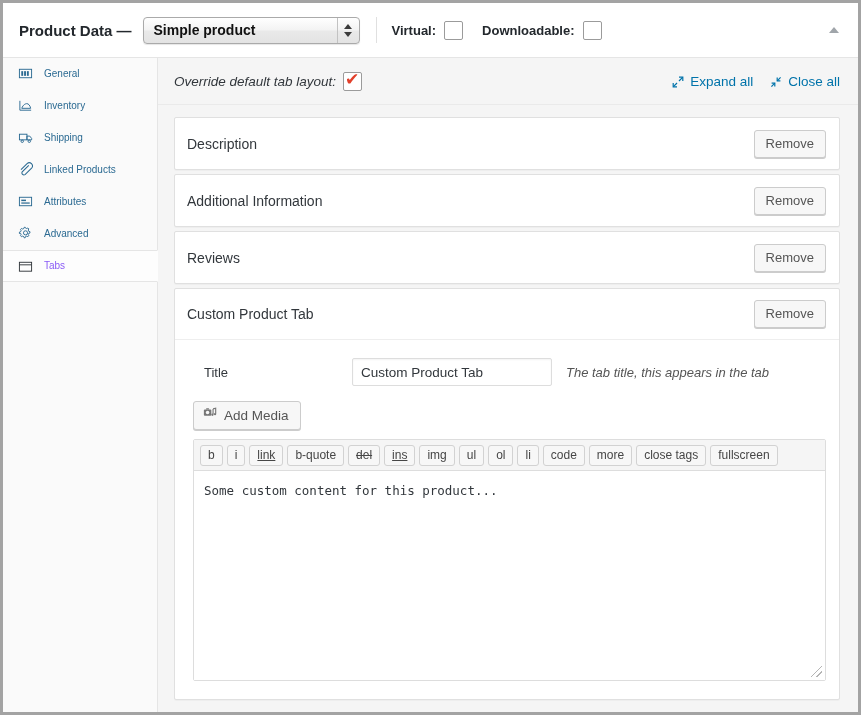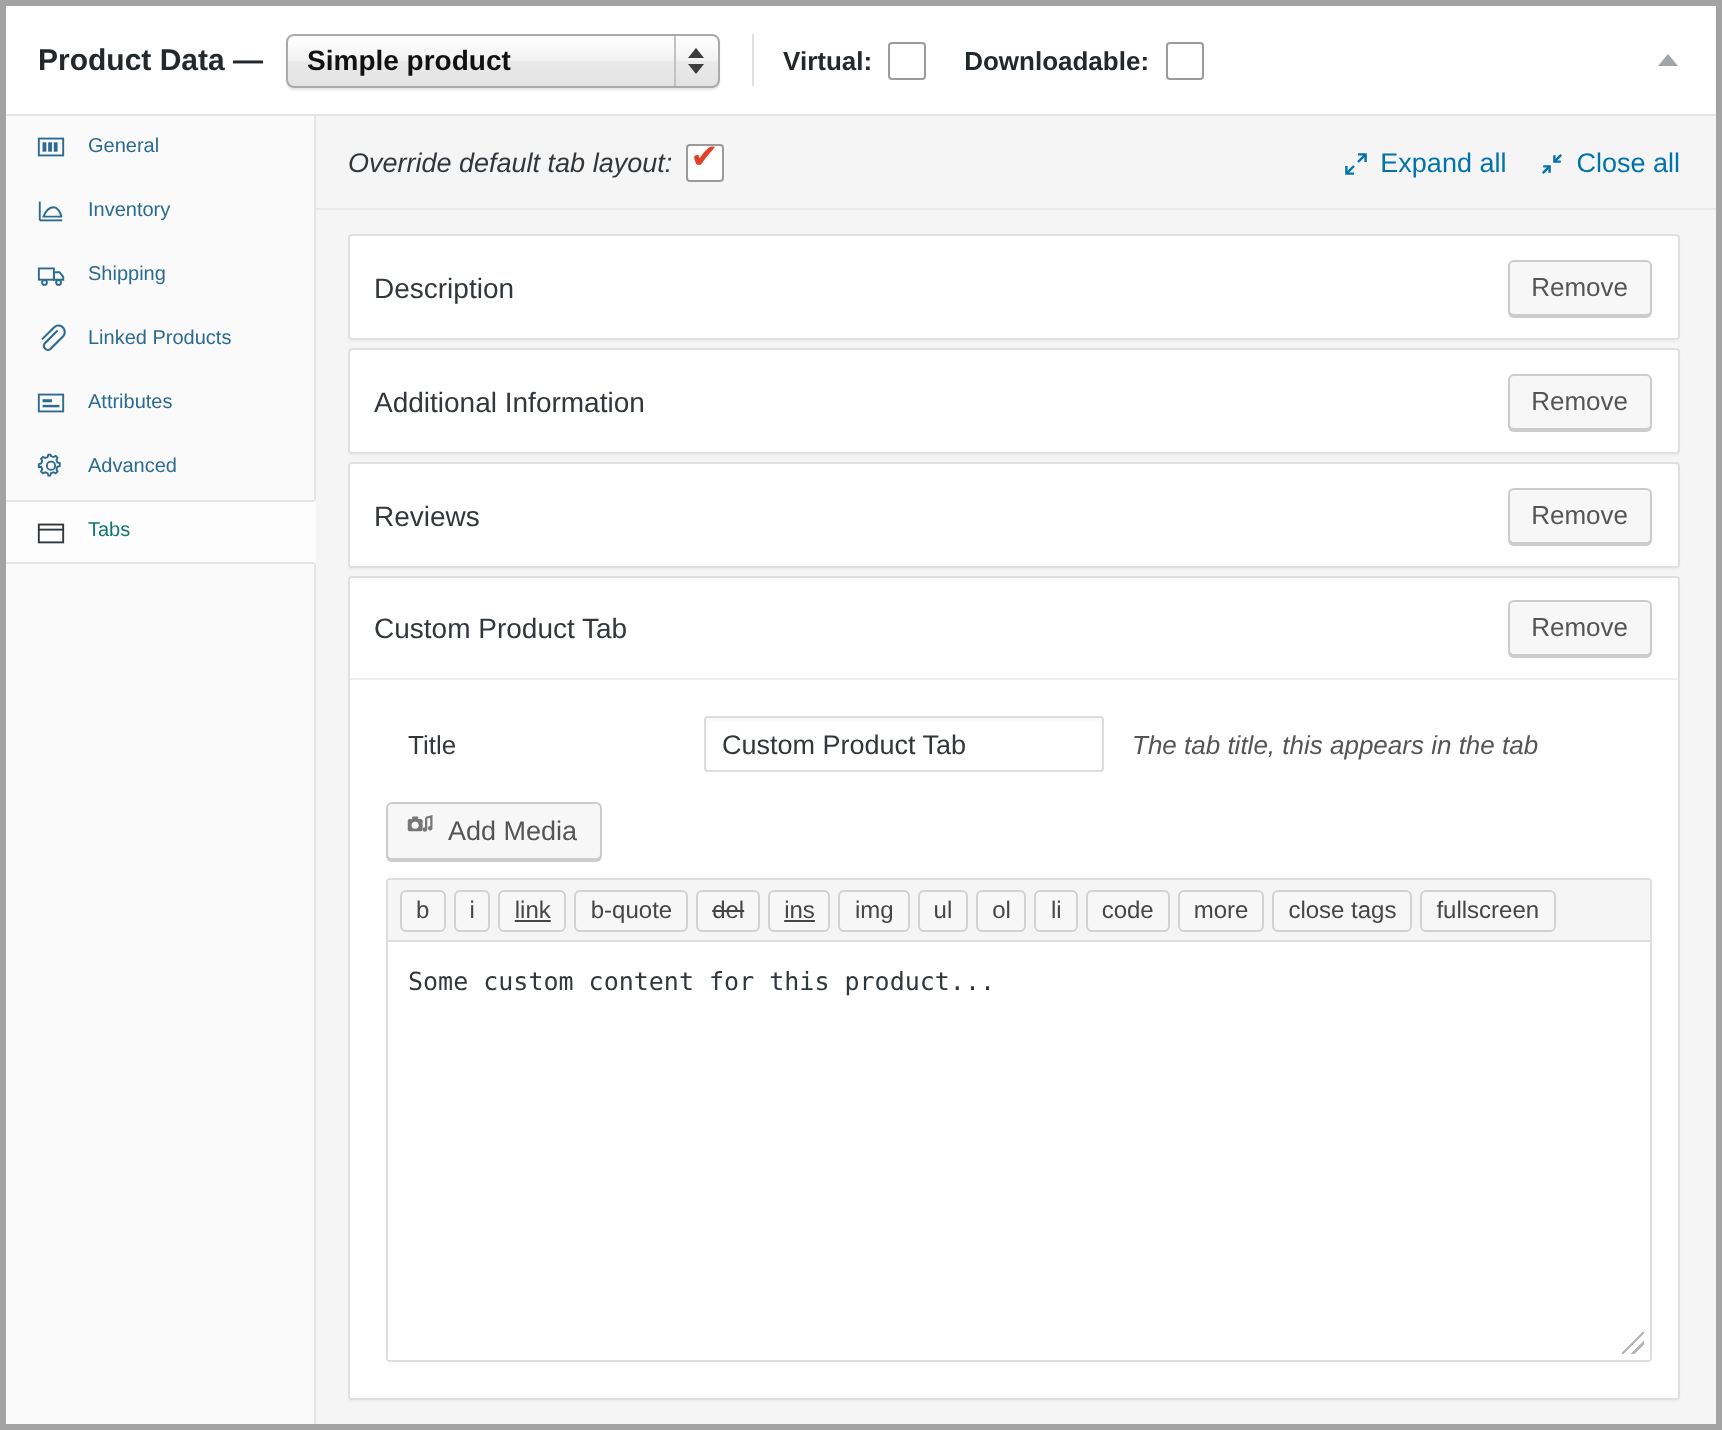--- a/index.html
+++ b/index.html
@@ -149,21 +149,21 @@
     padding: 0 10px 0 14px;
     color: #2b6a92;
     font-size: 10px;
     border-bottom: 1px solid transparent;
     position: relative;
     cursor: pointer;
   }
   .nav-item .nav-label { margin-left: 10px; line-height: 1; }
   .nav-item.active {
     background: #fdfdfd;
-    color: #0f766e;
+    color: #8b5cf6;
     border-top: 1px solid #e5e5e5;
     border-bottom: 1px solid #e5e5e5;
     margin-right: -1px;
     border-right: 1px solid #fdfdfd;
     z-index: 2;
   }
   .nav-icon {
     width: 17px; height: 17px;
     display: flex;
     align-items: center;

